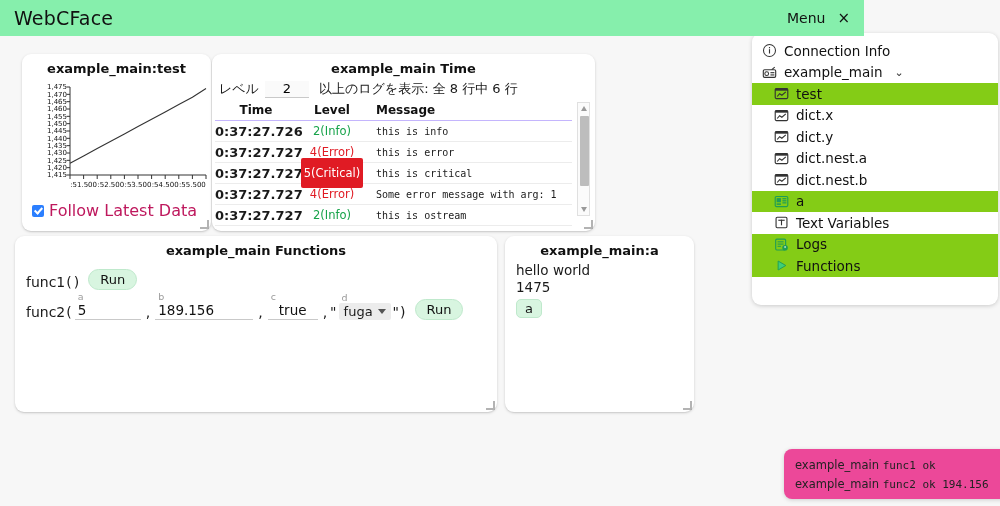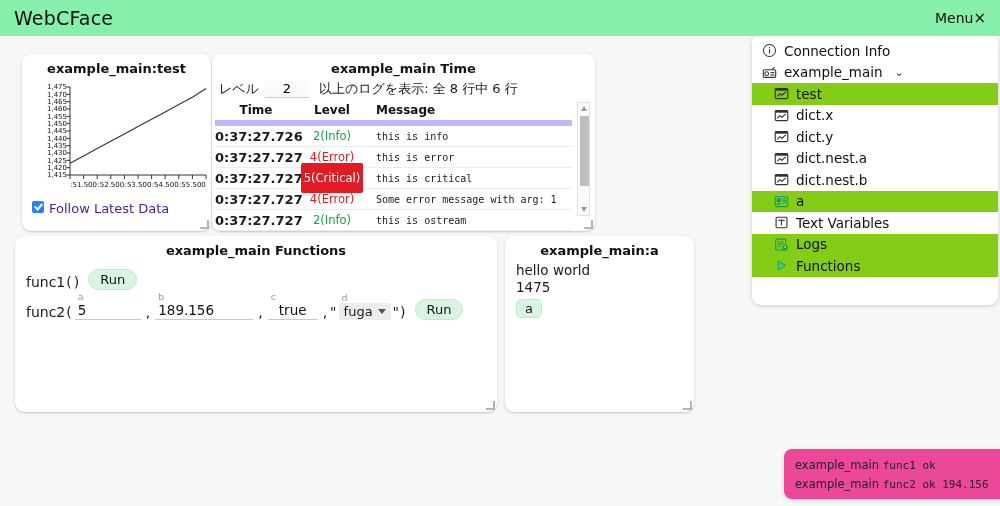--- a/index.html
+++ b/index.html
@@ -9,29 +9,29 @@
     overflow: hidden;
     background: #f7f7f7;
     font-family: "DejaVu Sans", "Liberation Sans", sans-serif;
     font-size: 13px;
     color: #1a1a1a;
   }
 
   
   .header {
     position: absolute; left: 0; top: 0;
-    width: 1000px; height: 36px;
+    width: 864px; height: 36px;
     background: #86efac;
     display: flex; align-items: center;
     padding: 0 14px;
     z-index: 30;
   }
   .brand { font-size: 19px; letter-spacing: .2px; color: #111; }
   .header-right {
-    margin-left: auto; display: flex; align-items: center; 
+    margin-left: auto; display: flex; align-items: center; gap: 12px;
     font-size: 14px; color: #111;
   }
   .menu-close { font-size: 15px; line-height: 1; }
 
   
   .panel {
     position: absolute;
     background: #fff;
     border-radius: 9px;
     box-shadow: 0 1px 3px rgba(0,0,0,.16), 0 1px 1px rgba(0,0,0,.06);
@@ -49,23 +49,23 @@
     border-right: 2px solid #9a9a9a;
     border-bottom: 2px solid #9a9a9a;
     opacity: .75;
   }
 
   
   #chart-panel { left: 22px; top: 54px; width: 189px; height: 177px; }
   .chart-area { position: relative; width: 100%; height: 120px; }
   .chart-svg { display: block; }
   .follow-row {
-    display: flex; align-items: flex-start; gap: 5px;
+    display: flex; align-items: center; gap: 5px;
     padding: 2px 0 0 10px;
-    font-size: 13px; color: #4c1d95;
+    font-size: 16px; color: #be185d;
   }
   .cbx {
     width: 12px; height: 12px; border-radius: 2px;
     background: #2b7fff; position: relative; flex: none;
   }
   .cbx::after {
     content: ""; position: absolute;
     left: 3.5px; top: 1px; width: 3px; height: 6px;
     border: solid #fff; border-width: 0 2px 2px 0;
     transform: rotate(42deg);
@@ -85,21 +85,21 @@
     background: #fafafa;
     font-family: inherit; font-size: 13px;
     padding: 0 0 1px;
   }
   .lvl-rest { margin-left: 10px; }
 
   .logs-body { position: relative; padding: 0 0 0 3px; }
   .logs-table { width: 357px; border-collapse: collapse; table-layout: fixed; }
   .logs-table th {
     font-size: 12px; font-weight: bold; color: #111;
-    padding: 1px 0 3px; border-bottom: 6px solid #c4b5fd;
+    padding: 1px 0 3px; border-bottom: 1px solid #c4b5fd;
   }
   .logs-table td {
     font-size: 11.5px;
     padding: 2.5px 0;
     border-bottom: 1px solid #ececec;
     white-space: nowrap;
   }
   .col-time { width: 82px; text-align: center; }
   .col-level { width: 70px; text-align: center; }
   .col-msg { text-align: left; padding-left: 9px !important; }

